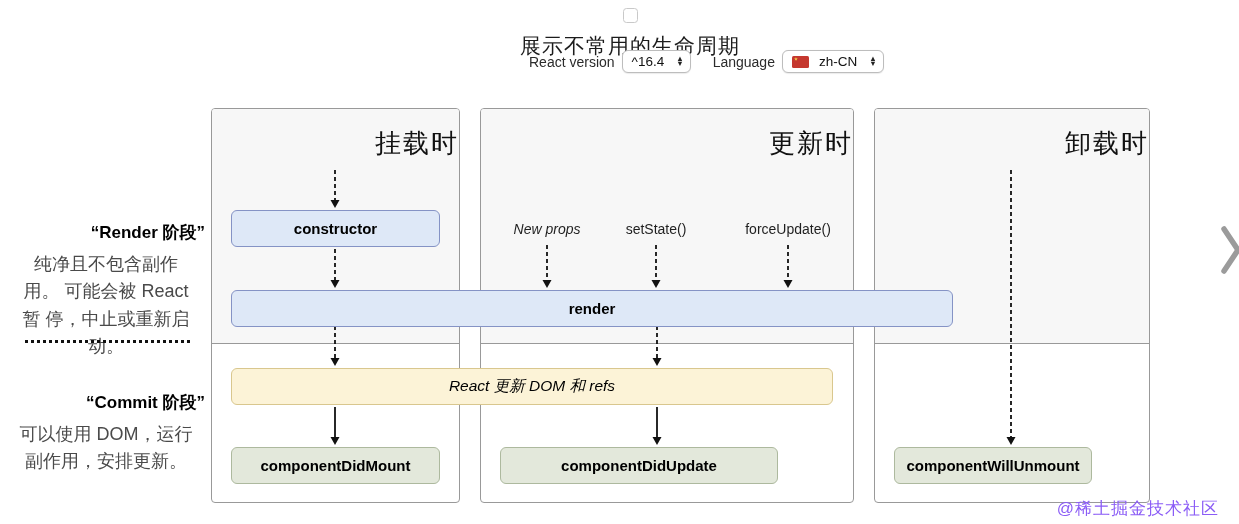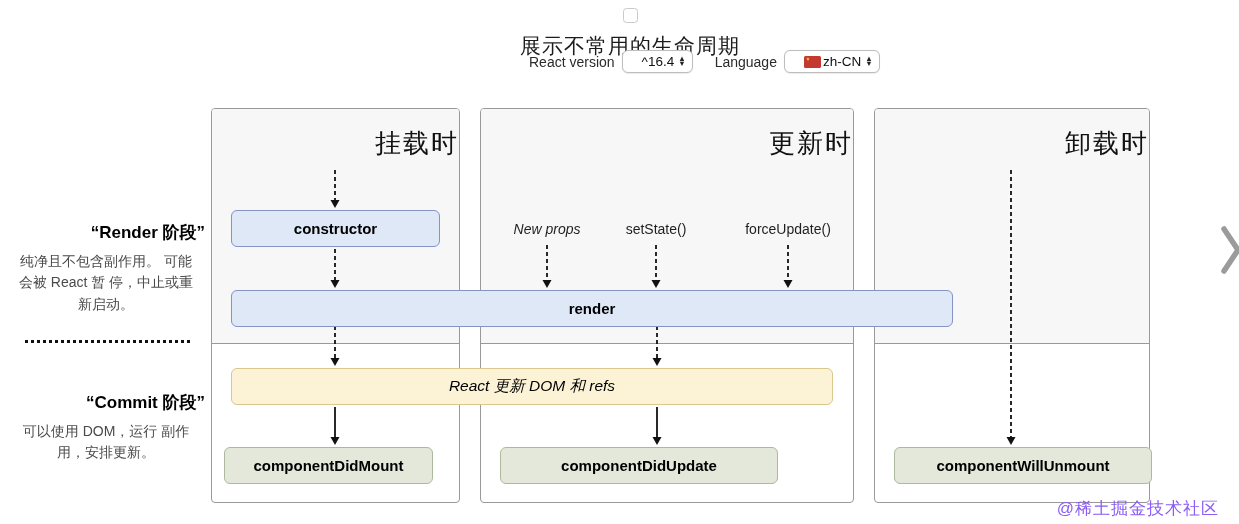--- a/index.html
+++ b/index.html
@@ -15,38 +15,38 @@
   .title-row { left: 520px; top: 8px; display: flex; align-items: center; gap: 9px; flex-direction: column; }
   .checkbox {
     width: 15px; height: 15px; border: 1px solid #c9c9c9; border-radius: 3.5px;
     background: #fff; display: inline-block;
   }
   .page-title { font-size: 21px; color: #1c1c1c; letter-spacing: 1px; cursor: pointer; }
 
   .controls-row { left: 499px; top: 50px; display: flex; align-items: center; font-size: 14px; color: #2b2b2b; margin-left: 30px; }
   .control-label { margin-right: 7px; }
   .select {
-    display: inline-flex; align-items: center; gap: 2px;
+    display: inline-flex; align-items: center; gap: 10px;
     border: 1px solid #bdbdbd; border-radius: 6px; background: #fff;
-    padding: 3px 4px 3px 19px; font-size: 13.5px; color: #111; cursor: pointer;
+    padding: 3px 4px 3px 9px; font-size: 13.5px; color: #111; cursor: pointer;
     box-shadow: 0 0.5px 1px rgba(0,0,0,0.08);
   }
   .stepper { display: flex; flex-direction: column; line-height: 0.62; font-size: 7.5px; color: #222; padding: 0 2px; }
   .gap-lang { margin-left: 22px; }
   .flag {
     width: 17px; height: 12px; background: #c5382f; border-radius: 1.5px; position: relative; display: inline-block;
   }
   .flag::after {
     content: ""; position: absolute; left: 2px; top: 1.5px; width: 4px; height: 4px;
     background: #f7d84b; clip-path: polygon(50% 0, 61% 35%, 98% 35%, 68% 57%, 79% 91%, 50% 70%, 21% 91%, 32% 57%, 2% 35%, 39% 35%);
   }
 
   
   .phase-title { left: 0; width: 205px; text-align: right; font-weight: bold; font-size: 17px; color: #000; }
-  .phase-desc  { left: 18px; width: 176px; text-align: center; font-size: 14px; color: #4a4a4a; line-height: 1.52; }
+  .phase-desc  { left: 18px; width: 176px; text-align: center; font-size: 18px; color: #4a4a4a; line-height: 1.52; }
   .dotted-divider { left: 25px; top: 340px; width: 165px; border-top: 3px dotted #111; }
 
   
   .panel {
     border: 1px solid #999; border-radius: 4px; background: #fff;
     top: 108px; height: 395px; overflow: hidden; z-index: 1;
   }
   .panel-top { height: 235px; background: #f7f7f7; border-bottom: 1px solid #999; }
   .panel-title { text-align: right; font-size: 26px; color: #111; padding-top: 17px; letter-spacing: 2px; }
   #panel-mounting   { left: 211px; width: 249px; }
@@ -63,23 +63,23 @@
     border-radius: 6px; border: 1px solid; font-size: 15px; font-weight: bold;
     z-index: 3; color: #000;
   }
   .box-blue   { background: #dee8f7; border-color: #8593c5; }
   .box-yellow { background: #fcf3d7; border-color: #d9c78e; font-weight: normal; font-style: italic; font-size: 15.5px; }
   .box-green  { background: #e3e8db; border-color: #adb99e; }
 
   #box-constructor { left: 231px; top: 210px; width: 209px; }
   #box-render      { left: 231px; top: 290px; width: 722px; }
   #box-react-updates { left: 231px; top: 368px; width: 602px; }
-  #box-cdm { left: 224px; top: 447px; width: 209px; }
+  #box-cdm { left: 231px; top: 447px; width: 209px; }
   #box-cdu { left: 500px; top: 447px; width: 278px; }
-  #box-cwu { left: 894px; top: 447px; width: 258px; }
+  #box-cwu { left: 894px; top: 447px; width: 198px; }
 
   
   #arrows { left: 0; top: 0; z-index: 2; pointer-events: none; }
 
   
   #next-chevron { right: 0; top: 222px; cursor: pointer; z-index: 6; }
 
   
   .watermark { right: 20px; top: 497px; font-size: 17px; color: #8b5cf6; letter-spacing: 1px; z-index: 7; }
 </style>

